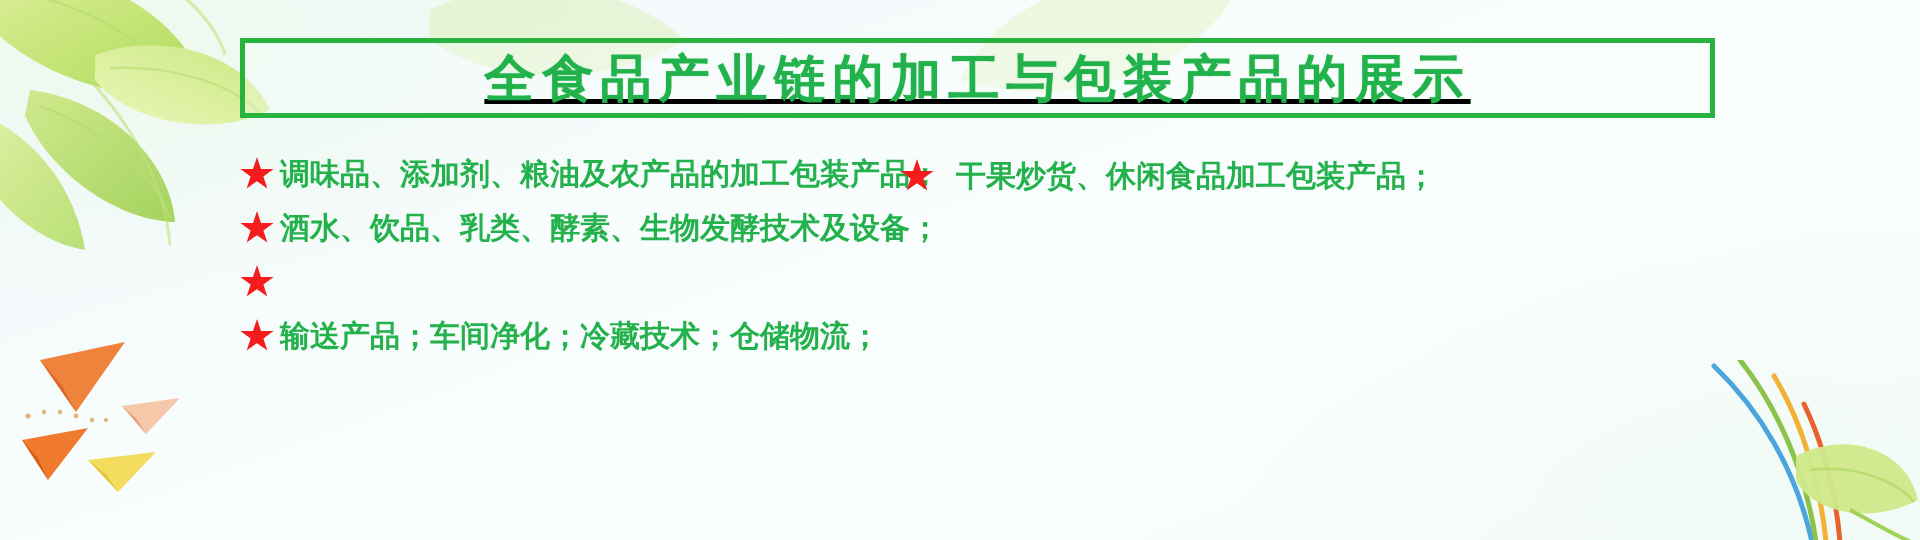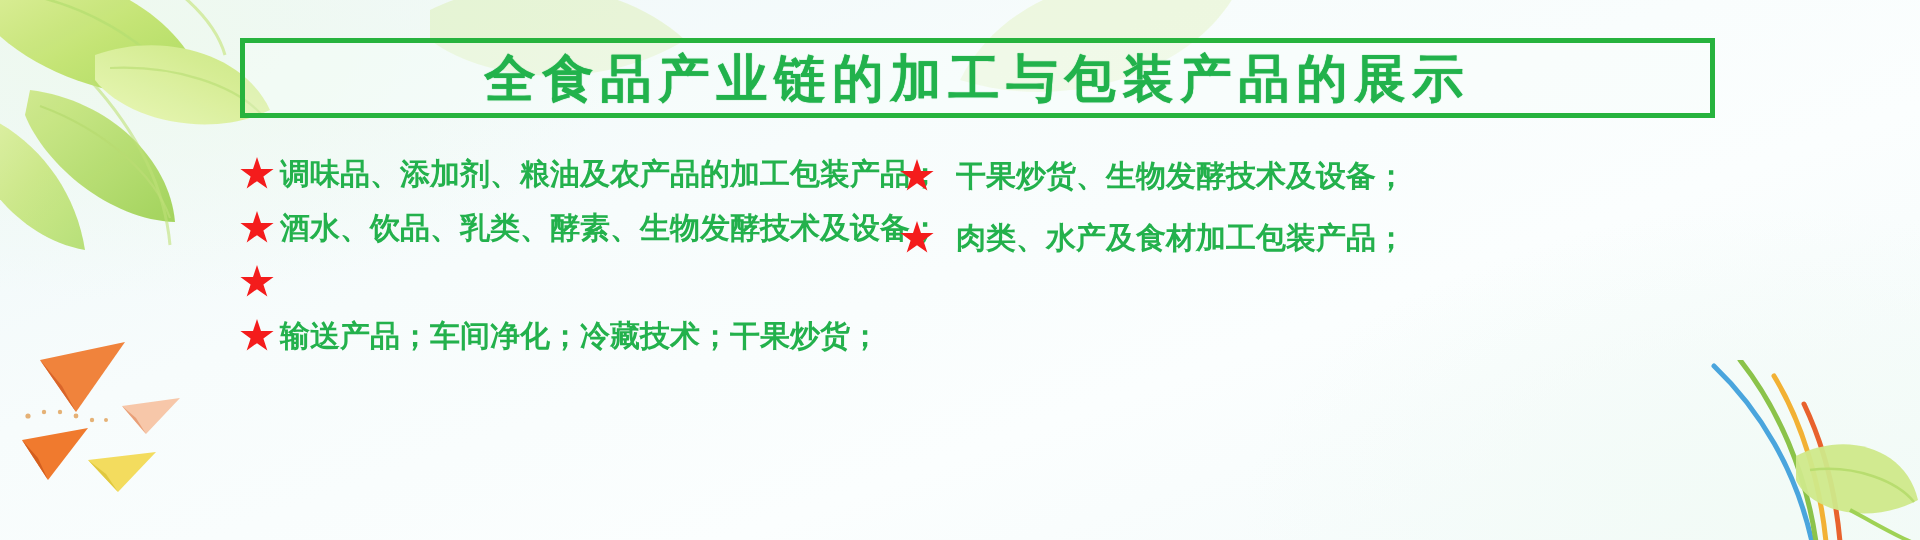--- a/index.html
+++ b/index.html
@@ -16,20 +16,21 @@
       linear-gradient(160deg,#eef7f9 0%,#f7fcfc 35%,#fbfefe 65%,#f3fafa 100%);
   }
   .deco{position:absolute;pointer-events:none;}
 
   
   #title-box{
     position:absolute;left:240px;top:38px;width:1475px;height:80px;
     border:5px solid #27b33e;box-sizing:border-box;
     display:flex;align-items:center;justify-content:center;
     background:rgba(250,255,253,0.30);
+    text-decoration:underline;
   }
   #title-text{
     font-size:51px;font-weight:bold;color:#22b24c;
     letter-spacing:7px;white-space:nowrap;line-height:1;
     text-shadow:0 0 1px #22b24c;
   }
 
   
   #cols{
     position:absolute;left:240px;top:148px;width:1480px;height:250px;
@@ -146,35 +147,31 @@
         <span class="star"></span>
         <span class="bullet-text">酒水、饮品、乳类、酵素、生物发酵技术及设备；</span>
       </div>
 
       <div class="bullet-row">
         <span class="star"></span>
       </div>
 
       <div class="bullet-row">
         <span class="star"></span>
-        <span class="bullet-text">输送产品；车间净化；冷藏技术；干果炒货；</span>
+        <span class="bullet-text">输送产品；车间净化；冷藏技术；仓储物流；</span>
       </div>
 
     </div>
 
     <div class="col" id="col-right">
 
       <div class="bullet-row">
         <span class="star gap"></span>
-        <span class="bullet-text">干果炒货、生物发酵技术及设备；</span>
+        <span class="bullet-text">干果炒货、休闲食品加工包装产品；</span>
       </div>
 
-      <div class="bullet-row">
-        <span class="star gap"></span>
-        <span class="bullet-text">肉类、水产及食材加工包装产品；</span>
-      </div>
 
 
     </div>
 
   </div>
 
 </div>
 
 </body></html>

